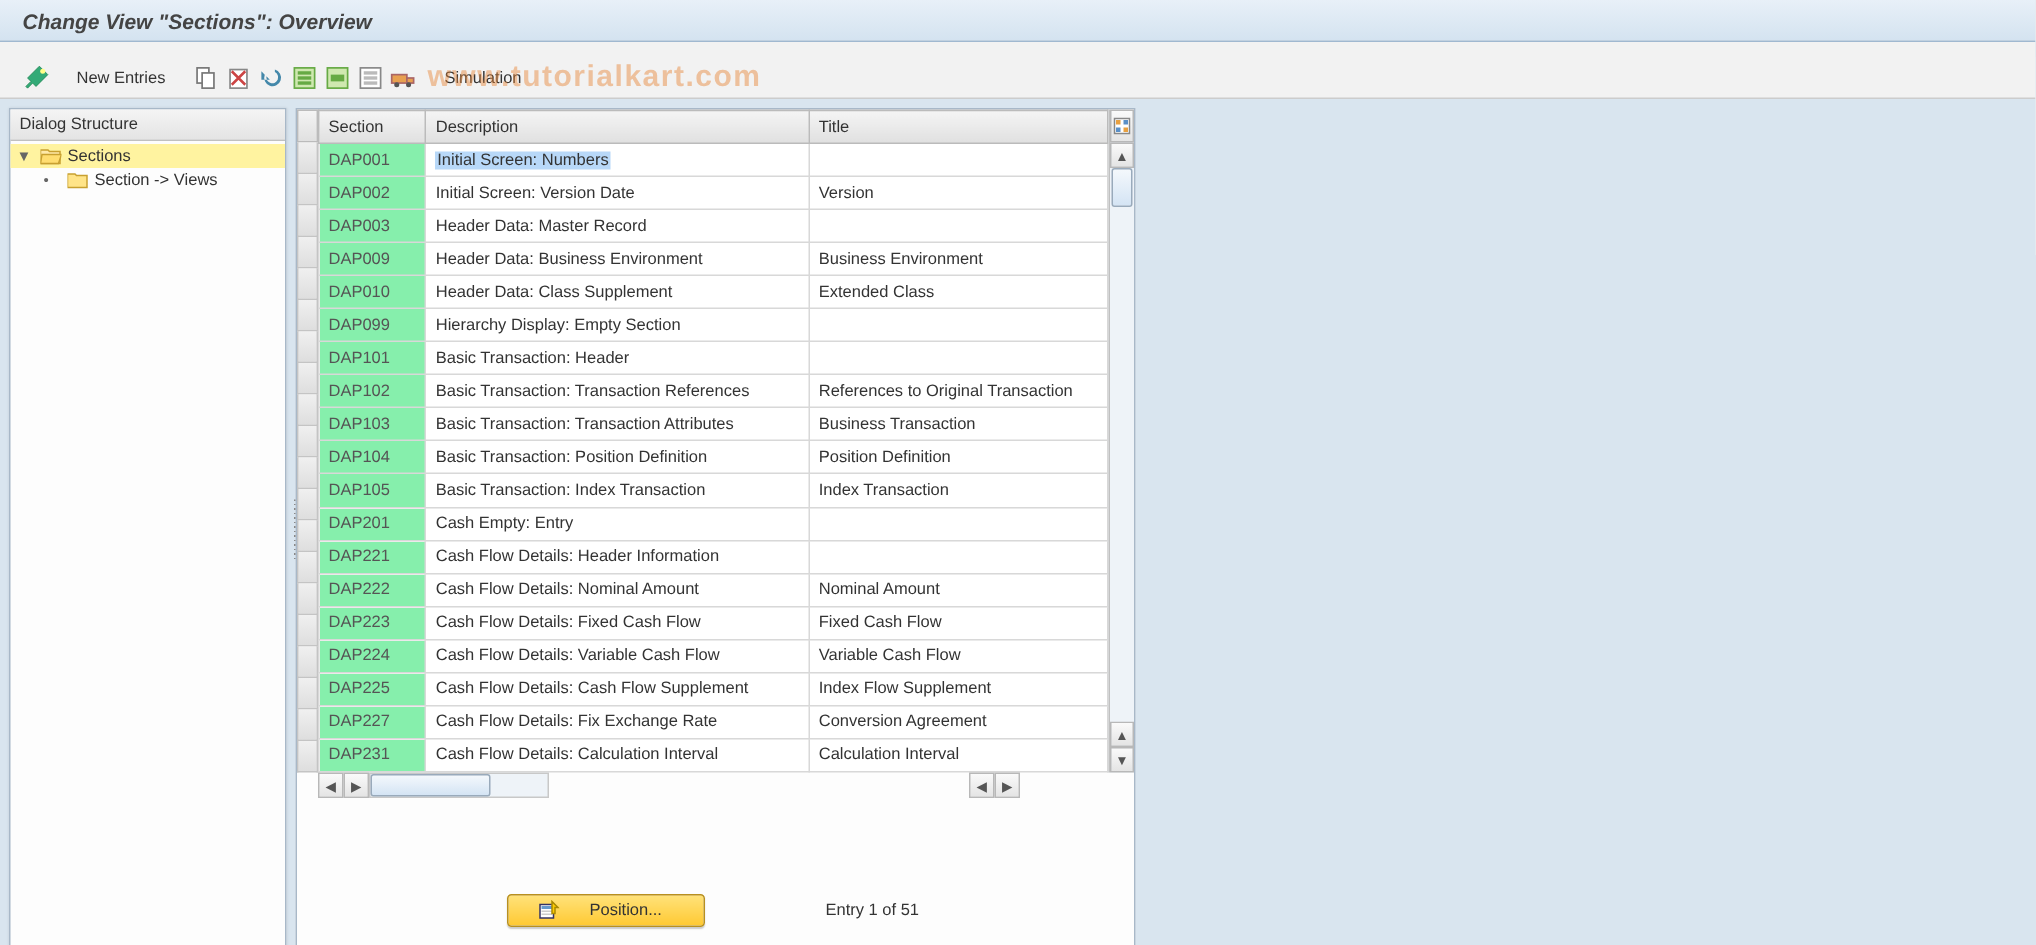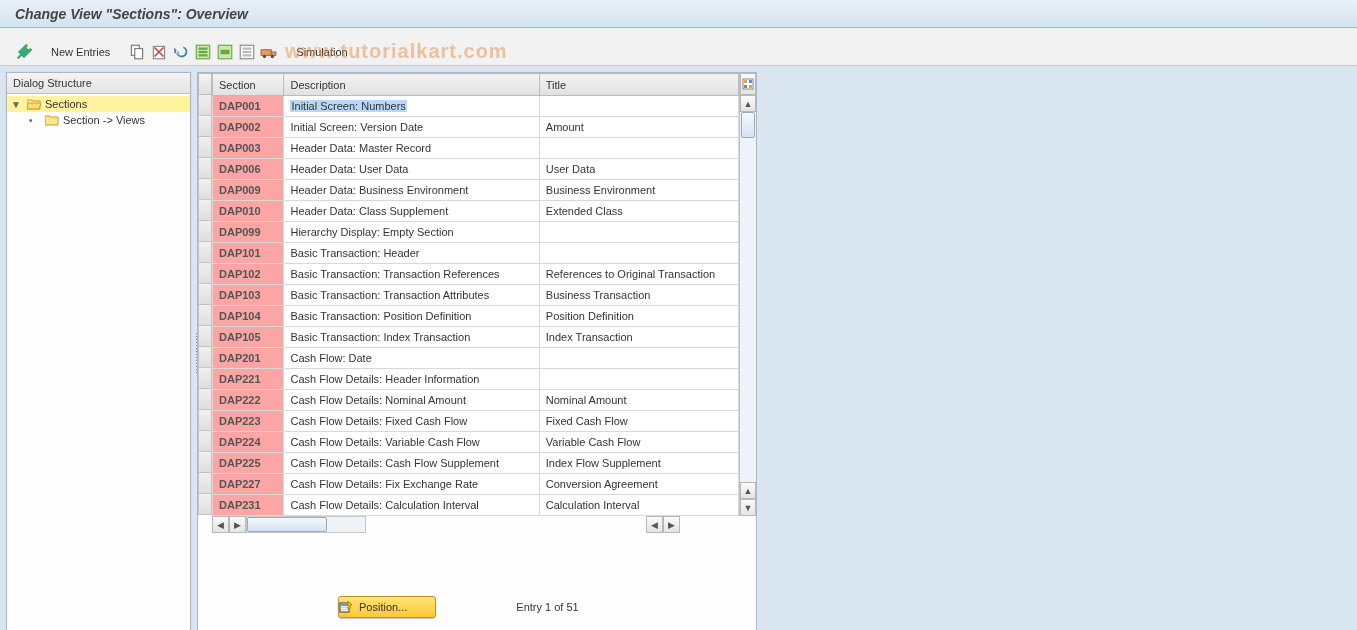--- a/index.html
+++ b/index.html
@@ -149,23 +149,22 @@
     border: 1px solid #d8d8d8;
     padding: 3px 6px;
     font-size: 11px;
     color: #333;
     height: 21px;
     background: #fff;
     white-space: nowrap;
     overflow: hidden;
   }
   table.grid td.section-cell {
-    background: #fca5a5;
+    background: #86efac;
     color: #555;
-    font-weight: bold;
   }
   td.desc-cell span.hilite {
     background: #b8d8f8;
     padding: 0 1px;
   }
   .th-section { width: 70px; }
   .th-desc { width: 250px; }
   .th-title { width: 195px; }
   
   .vscroll {
@@ -226,22 +225,22 @@
     align-items:center;
     justify-content:flex-start;
     gap: 80px;
     padding-left: 140px;
     background:#fdfdfd;
   }
   .position-btn {
     background: linear-gradient(to bottom, #ffe27a, #ffc933);
     border: 1px solid #b89020;
     border-radius: 3px;
-    padding: 3px 28px 3px 0;
-    display:flex; align-items:center; gap:6px;
+    padding: 3px 28px 3px 20px;
+    display:flex; align-items:center; gap:20px;
     cursor:pointer;
     box-shadow: 0 1px 1px rgba(0,0,0,0.2);
   }
   .position-btn .picon {
     width:14px;height:14px;
     display:inline-flex;align-items:center;justify-content:center;
   }
   .entry-text { font-size:11px; color:#333; }
   
   .right-blank {
@@ -396,33 +395,28 @@
         <tbody>
 
         <tr>
               <td class="section-cell">DAP001</td>
               <td class="desc-cell"><span class="hilite">Initial Screen: Numbers</span></td>
               <td></td>
             </tr>
             <tr>
               <td class="section-cell">DAP002</td>
               <td class="desc-cell">Initial Screen: Version Date</td>
-              <td>Amount</td>
+              <td>Version</td>
             </tr>
             <tr>
               <td class="section-cell">DAP003</td>
               <td class="desc-cell">Header Data: Master Record</td>
               <td></td>
             </tr>
             <tr>
-              <td class="section-cell">DAP006</td>
-              <td class="desc-cell">Header Data: User Data</td>
-              <td>User Data</td>
-            </tr>
-            <tr>
               <td class="section-cell">DAP009</td>
               <td class="desc-cell">Header Data: Business Environment</td>
               <td>Business Environment</td>
             </tr>
             <tr>
               <td class="section-cell">DAP010</td>
               <td class="desc-cell">Header Data: Class Supplement</td>
               <td>Extended Class</td>
             </tr>
             <tr>
@@ -450,21 +444,21 @@
               <td class="desc-cell">Basic Transaction: Position Definition</td>
               <td>Position Definition</td>
             </tr>
             <tr>
               <td class="section-cell">DAP105</td>
               <td class="desc-cell">Basic Transaction: Index Transaction</td>
               <td>Index Transaction</td>
             </tr>
             <tr>
               <td class="section-cell">DAP201</td>
-              <td class="desc-cell">Cash Flow: Date</td>
+              <td class="desc-cell">Cash Empty: Entry</td>
               <td></td>
             </tr>
             <tr>
               <td class="section-cell">DAP221</td>
               <td class="desc-cell">Cash Flow Details: Header Information</td>
               <td></td>
             </tr>
             <tr>
               <td class="section-cell">DAP222</td>
               <td class="desc-cell">Cash Flow Details: Nominal Amount</td>

